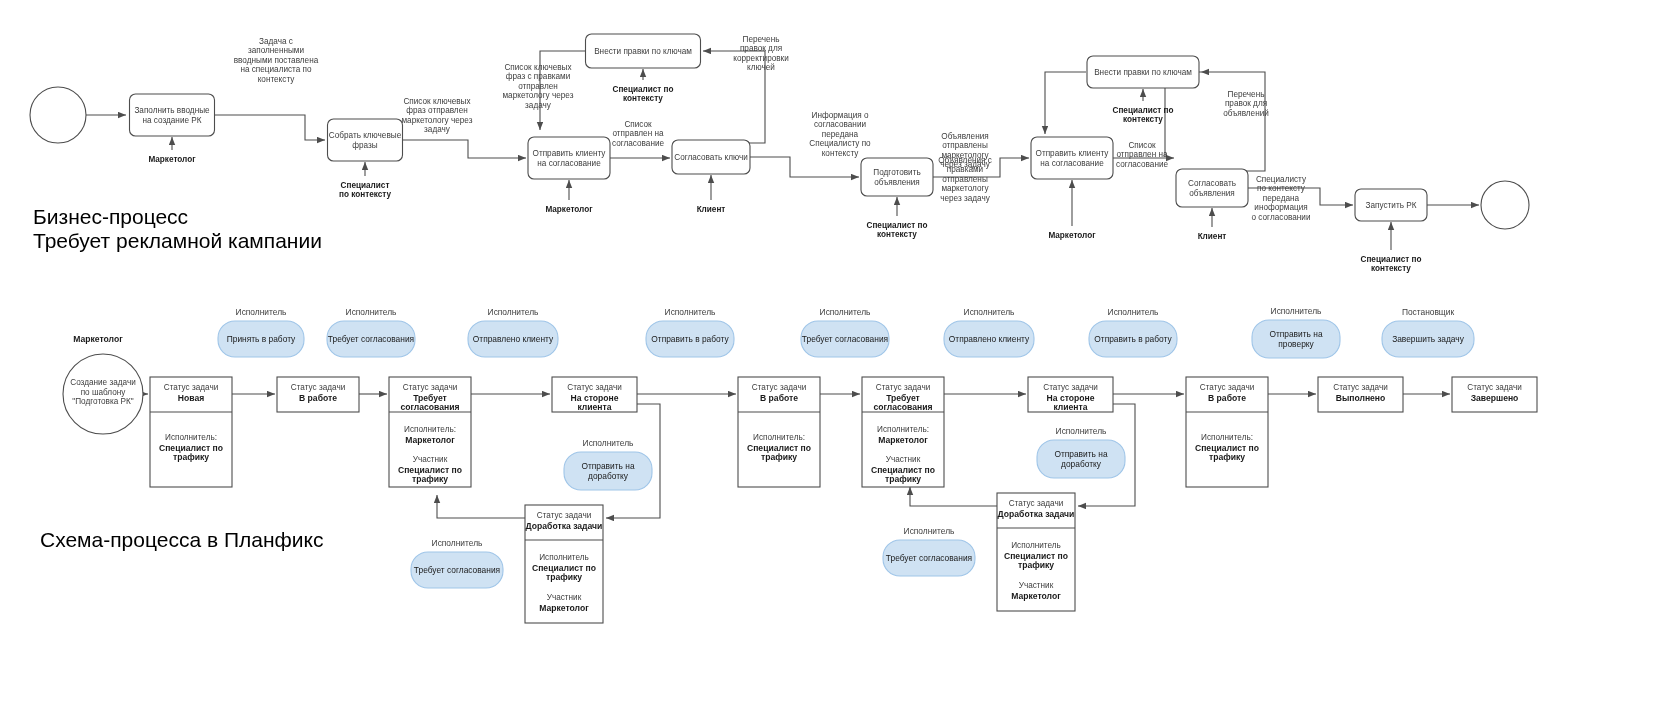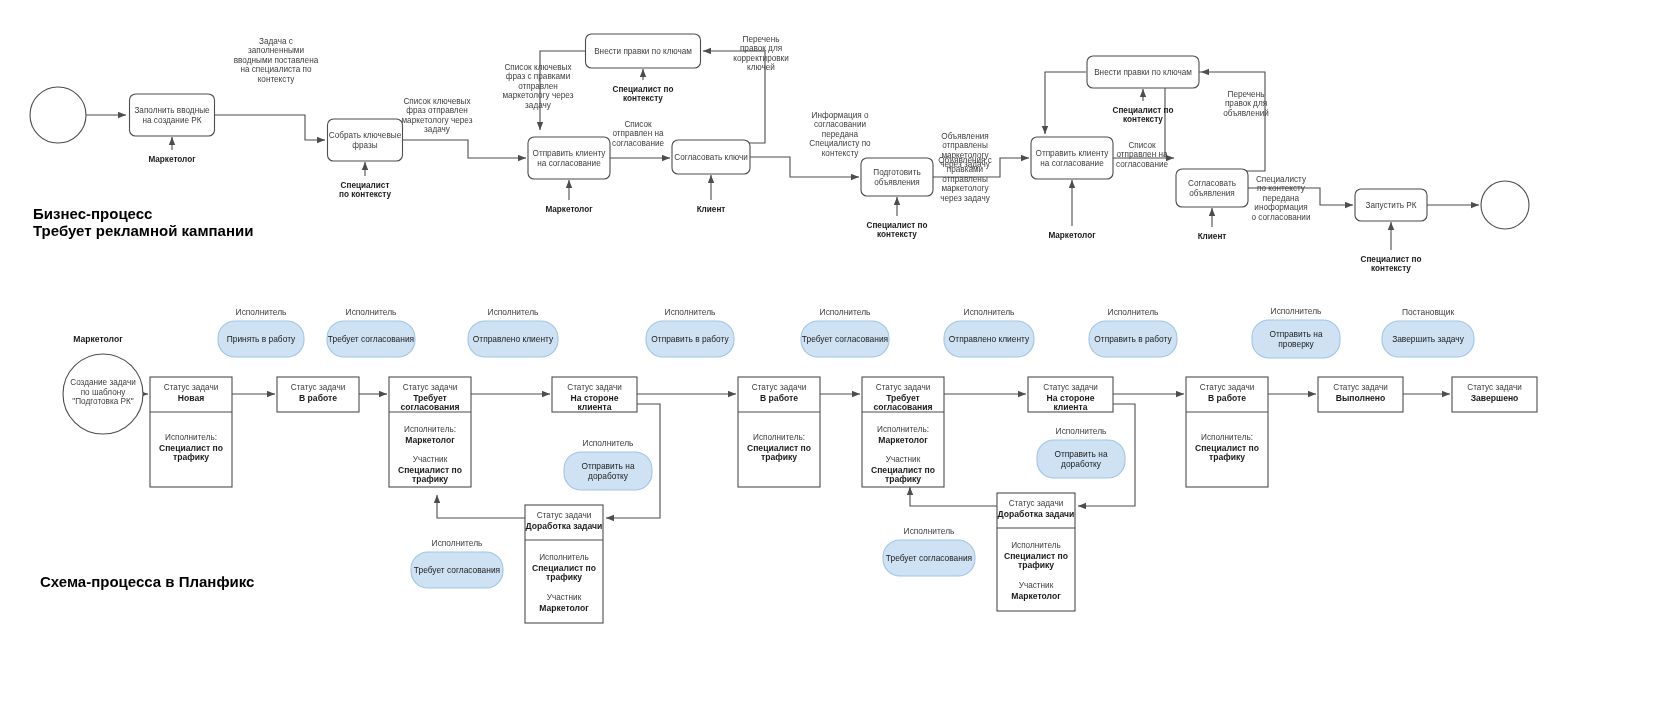--- a/index.html
+++ b/index.html
@@ -12,21 +12,21 @@
   .pill{fill:#cfe2f3;stroke:#9fc5e8;stroke-width:1.1;}
   .circ{fill:#ffffff;stroke:#4d4d4d;stroke-width:1.1;}
   .ln{stroke:#4d4d4d;stroke-width:1.1;fill:none;}
   .t-proc{font-size:8.2px;fill:#3d3d3d;text-anchor:middle;}
   .t-flow{font-size:8.2px;fill:#3d3d3d;text-anchor:middle;}
   .t-role{font-size:8.2px;fill:#1a1a1a;text-anchor:middle;font-weight:bold;}
   .t-hdr{font-size:8.4px;fill:#3d3d3d;text-anchor:middle;}
   .t-pill{font-size:8.4px;fill:#1a1a1a;text-anchor:middle;}
   .t-lbl{font-size:8.2px;fill:#3d3d3d;text-anchor:middle;}
   .t-bold{font-size:8.6px;fill:#1a1a1a;text-anchor:middle;font-weight:bold;}
-  .t-title{font-size:15px;fill:#111111;font-weight:bold;}
+  .t-title{font-size:21px;fill:#111111;font-weight:normal;}
 </style>
 </head>
 <body>
 
 <div id="stage">
   <svg id="svgroot" width="1680" height="704" viewBox="0 0 1680 704">
     <defs>
       <marker id="arw" markerWidth="9" markerHeight="9" refX="8" refY="3.2" orient="auto" markerUnits="userSpaceOnUse">
         <path d="M0,0 L8,3.2 L0,6.4 z" fill="#4d4d4d"></path>
       </marker>
@@ -225,14 +225,14 @@
         <text x="1081" y="434" class="t-hdr"><tspan x="1081" dy="0">Исполнитель</tspan></text>
         <text x="929" y="561" class="t-pill"><tspan x="929" dy="0">Требует согласования</tspan></text>
         <text x="929" y="534" class="t-hdr"><tspan x="929" dy="0">Исполнитель</tspan></text>
       </g>
   </svg>
 
   <div style="position:absolute;left:33px;top:205px;">
     <div class="t-title">Бизнес-процесс</div>
     <div class="t-title">Требует рекламной кампании</div>
   </div>
-  <div style="position:absolute;left:40px;top:528px;margin-top:45px;" class="t-title">Схема-процесса в Планфикс</div>
+  <div style="position:absolute;left:40px;top:528px;" class="t-title">Схема-процесса в Планфикс</div>
 </div>
 
 </body></html>

